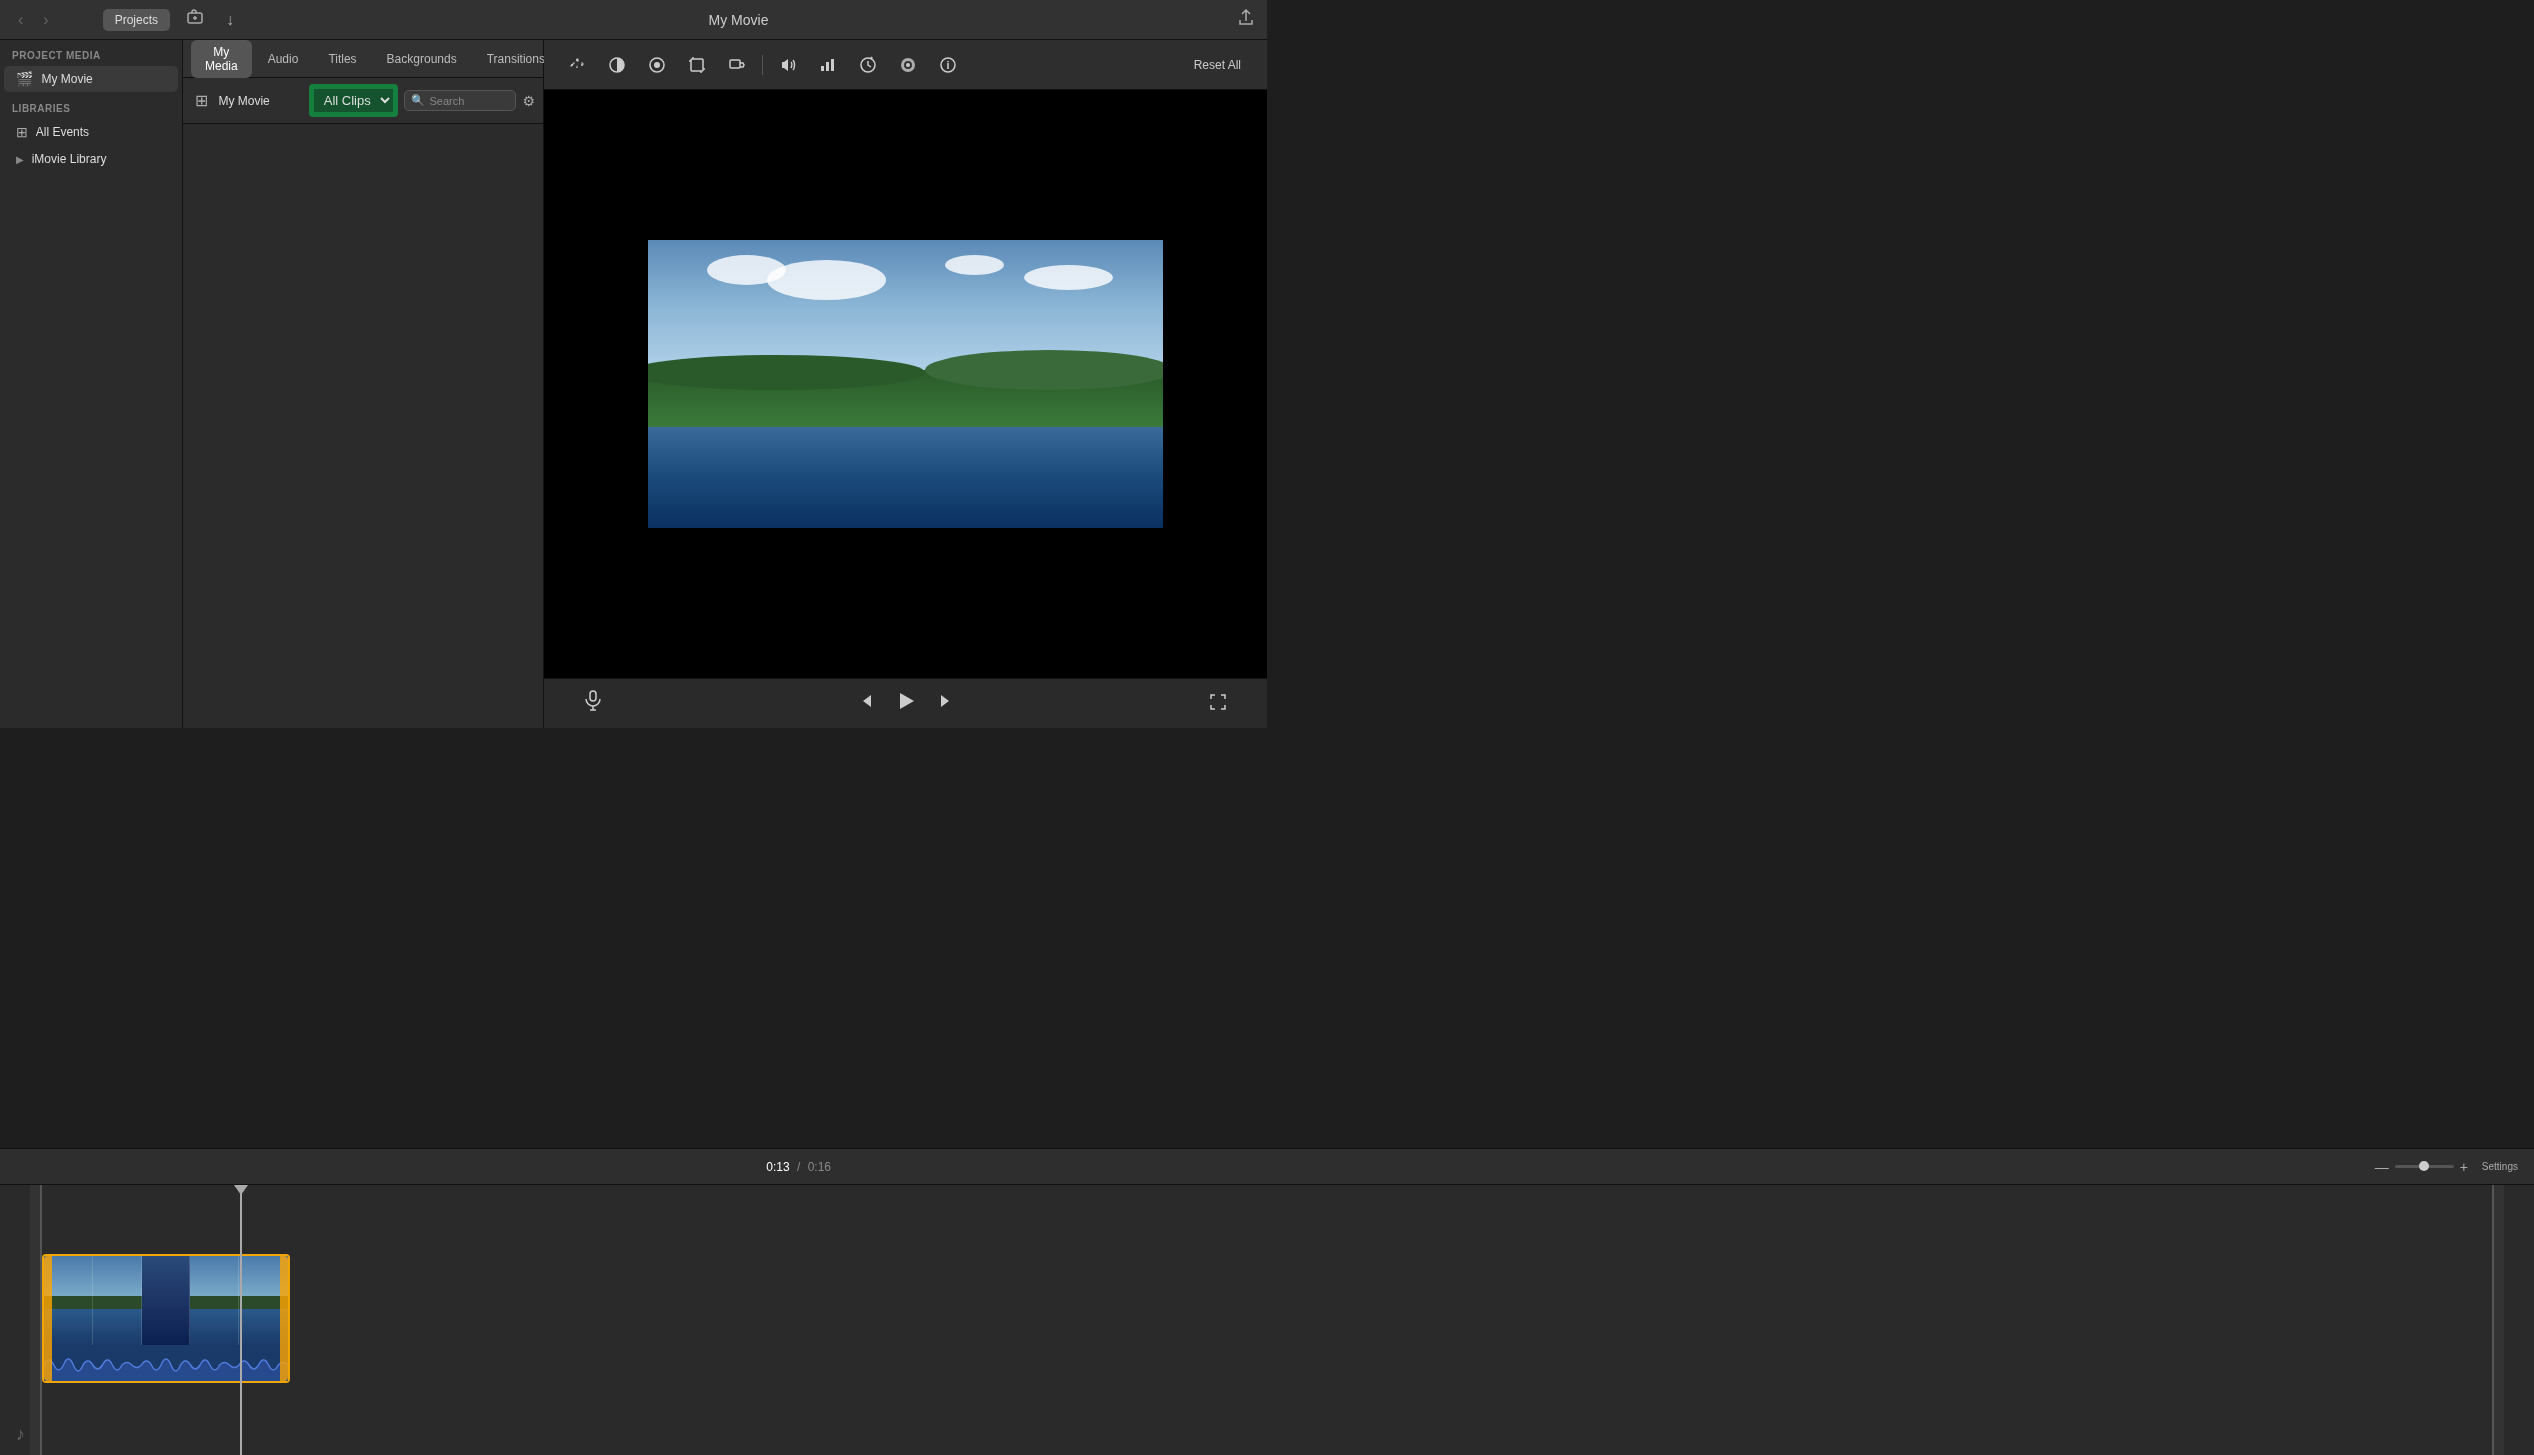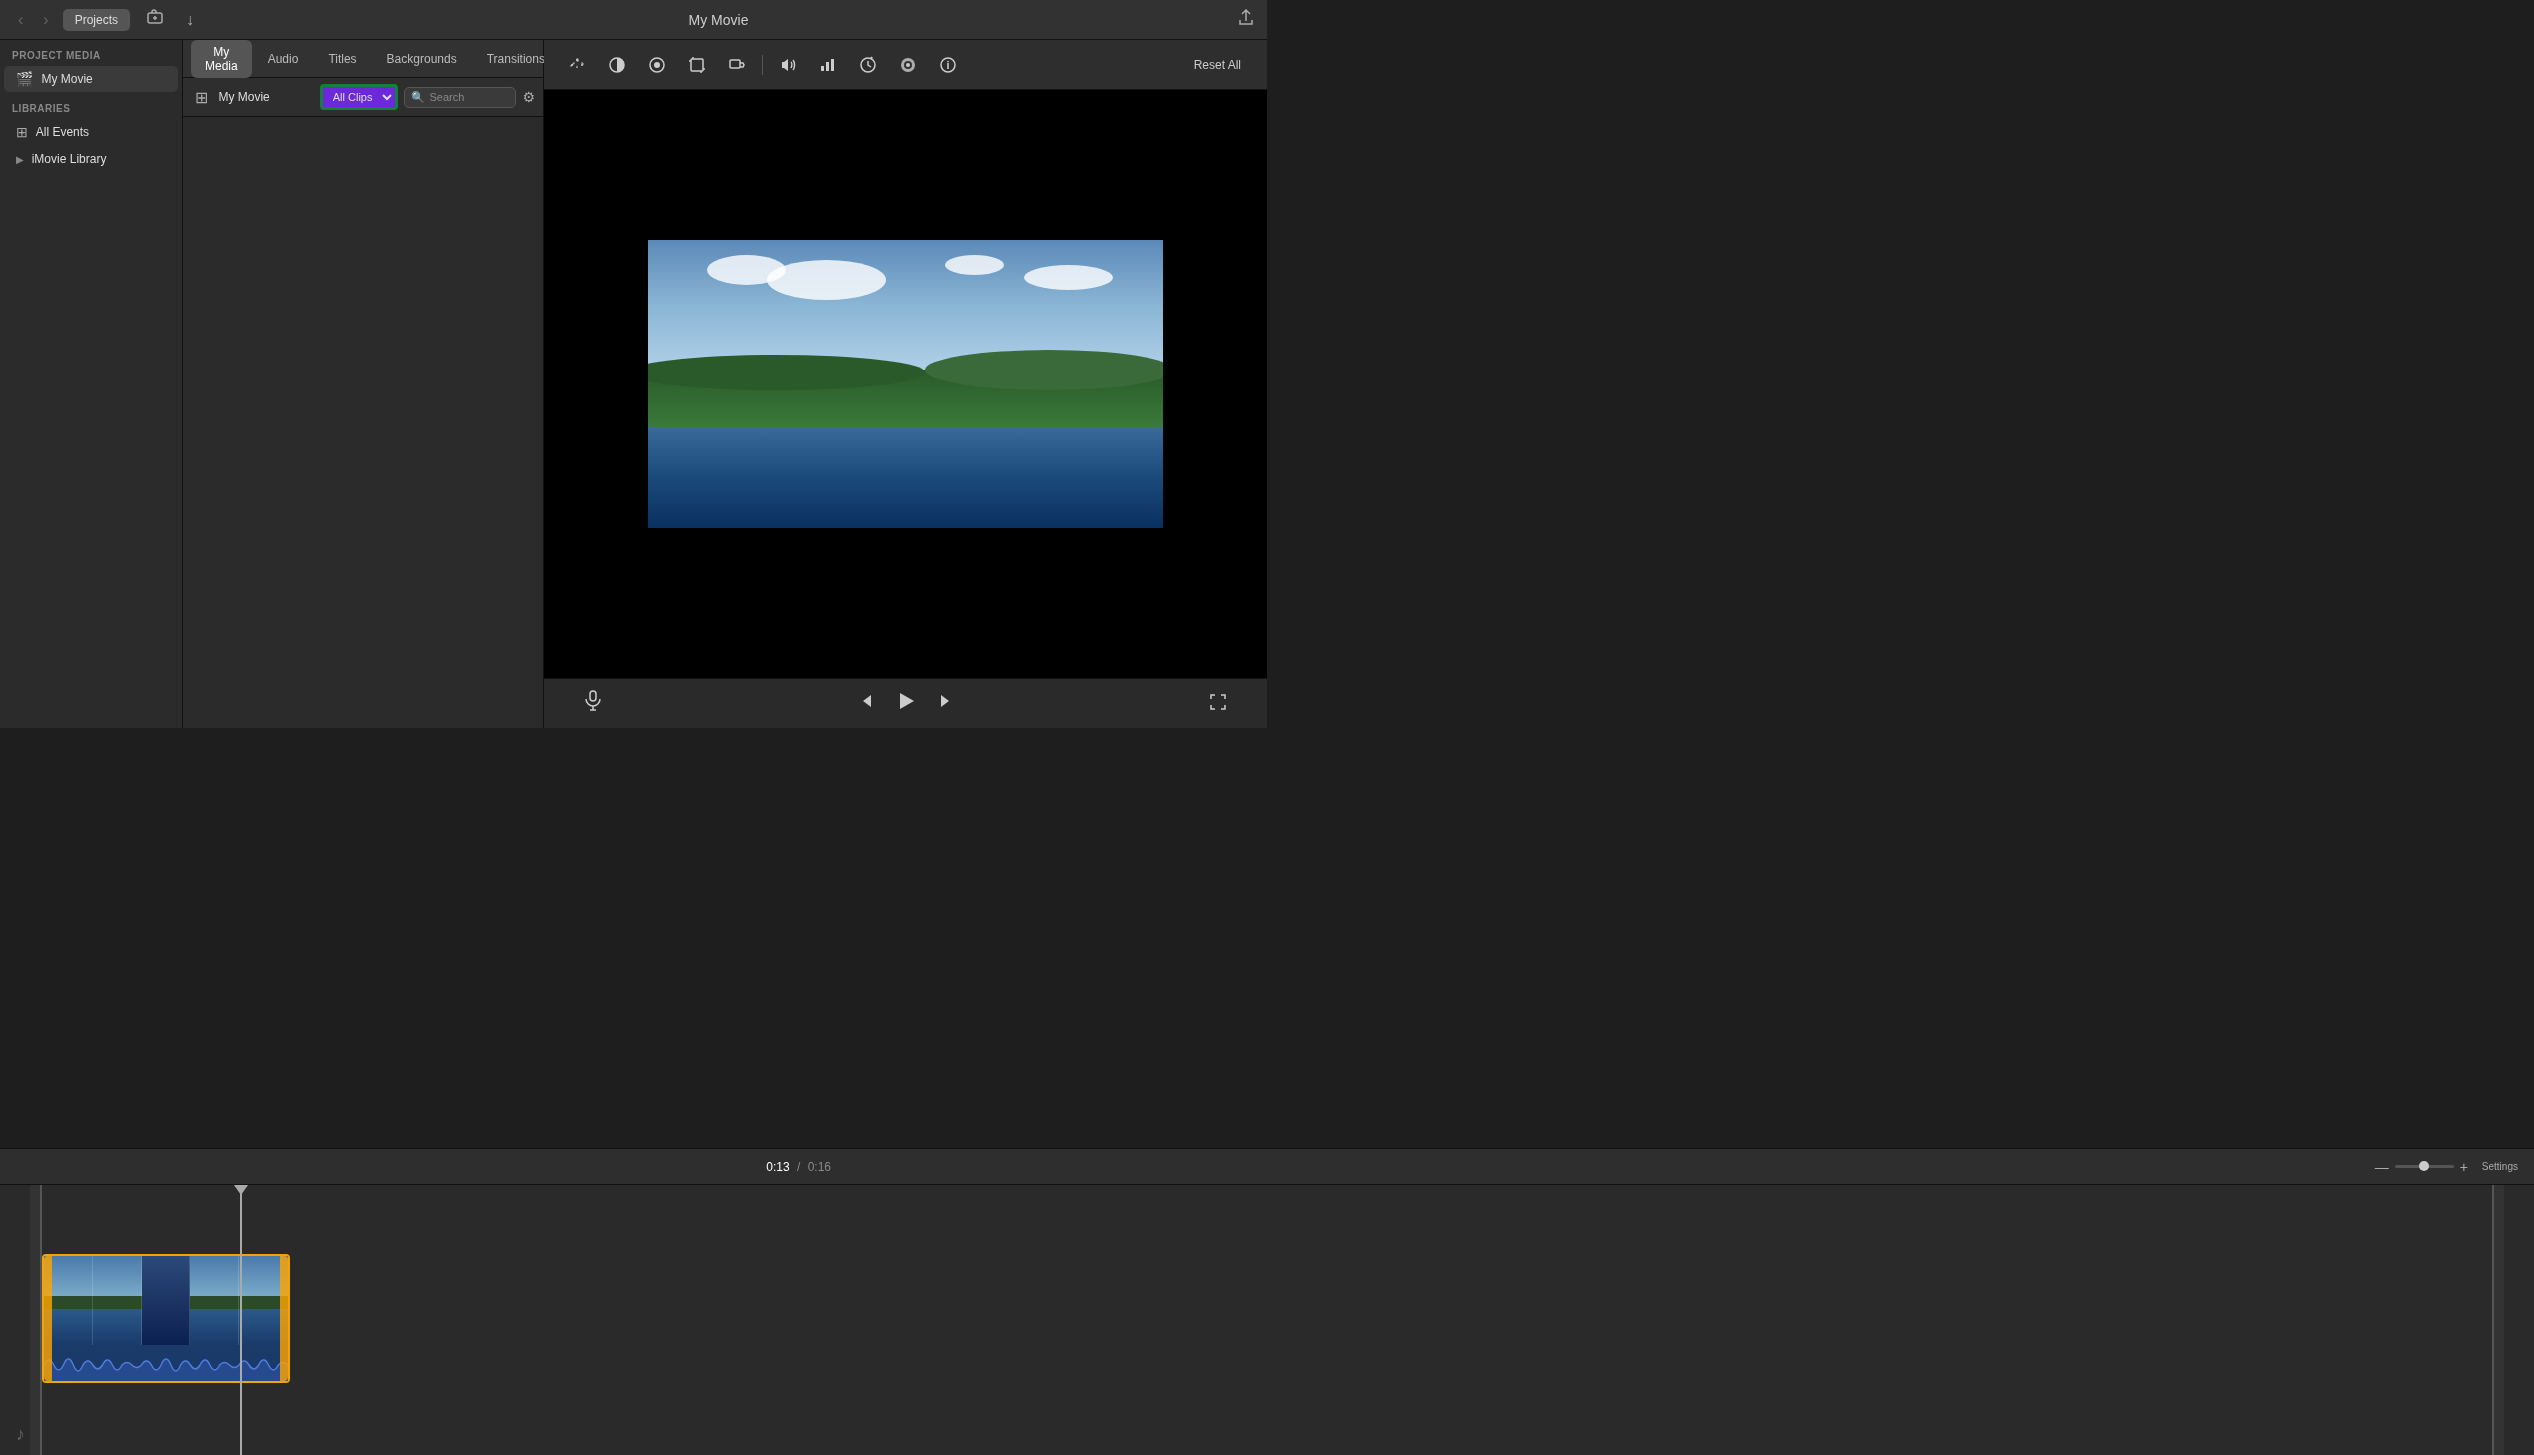--- a/index.html
+++ b/index.html
@@ -50,20 +50,21 @@
     .nav-btn:disabled { opacity: 0.4; cursor: default; }
     .projects-btn {
       background: #555;
       border: none;
       color: #ddd;
       cursor: pointer;
       padding: 4px 12px;
       border-radius: 5px;
       font-size: 12px;
       font-weight: 500;
+      margin-left: 40px;
     }
     .add-to-project-btn {
       background: none;
       border: none;
       color: #aaa;
       cursor: pointer;
       font-size: 18px;
       padding: 2px 8px;
     }
     .share-btn {
@@ -169,24 +170,24 @@
       font-size: 16px;
       padding: 2px 4px;
     }
     .media-name {
       font-size: 12px;
       color: #ddd;
       font-weight: 500;
       flex: 1;
     }
     .clips-selector {
-      background: #6d28d9;
-      border: 3px solid #15803d;
+      background: #14532d;
+      border: 5px solid #15803d;
       color: #ddd;
-      font-size: 11px;
+      font-size: 13px;
       padding: 3px 6px;
       border-radius: 4px;
       cursor: pointer;
     }
     .search-box {
       display: flex;
       align-items: center;
       background: #3a3a3a;
       border: 1px solid #555;
       border-radius: 5px;

